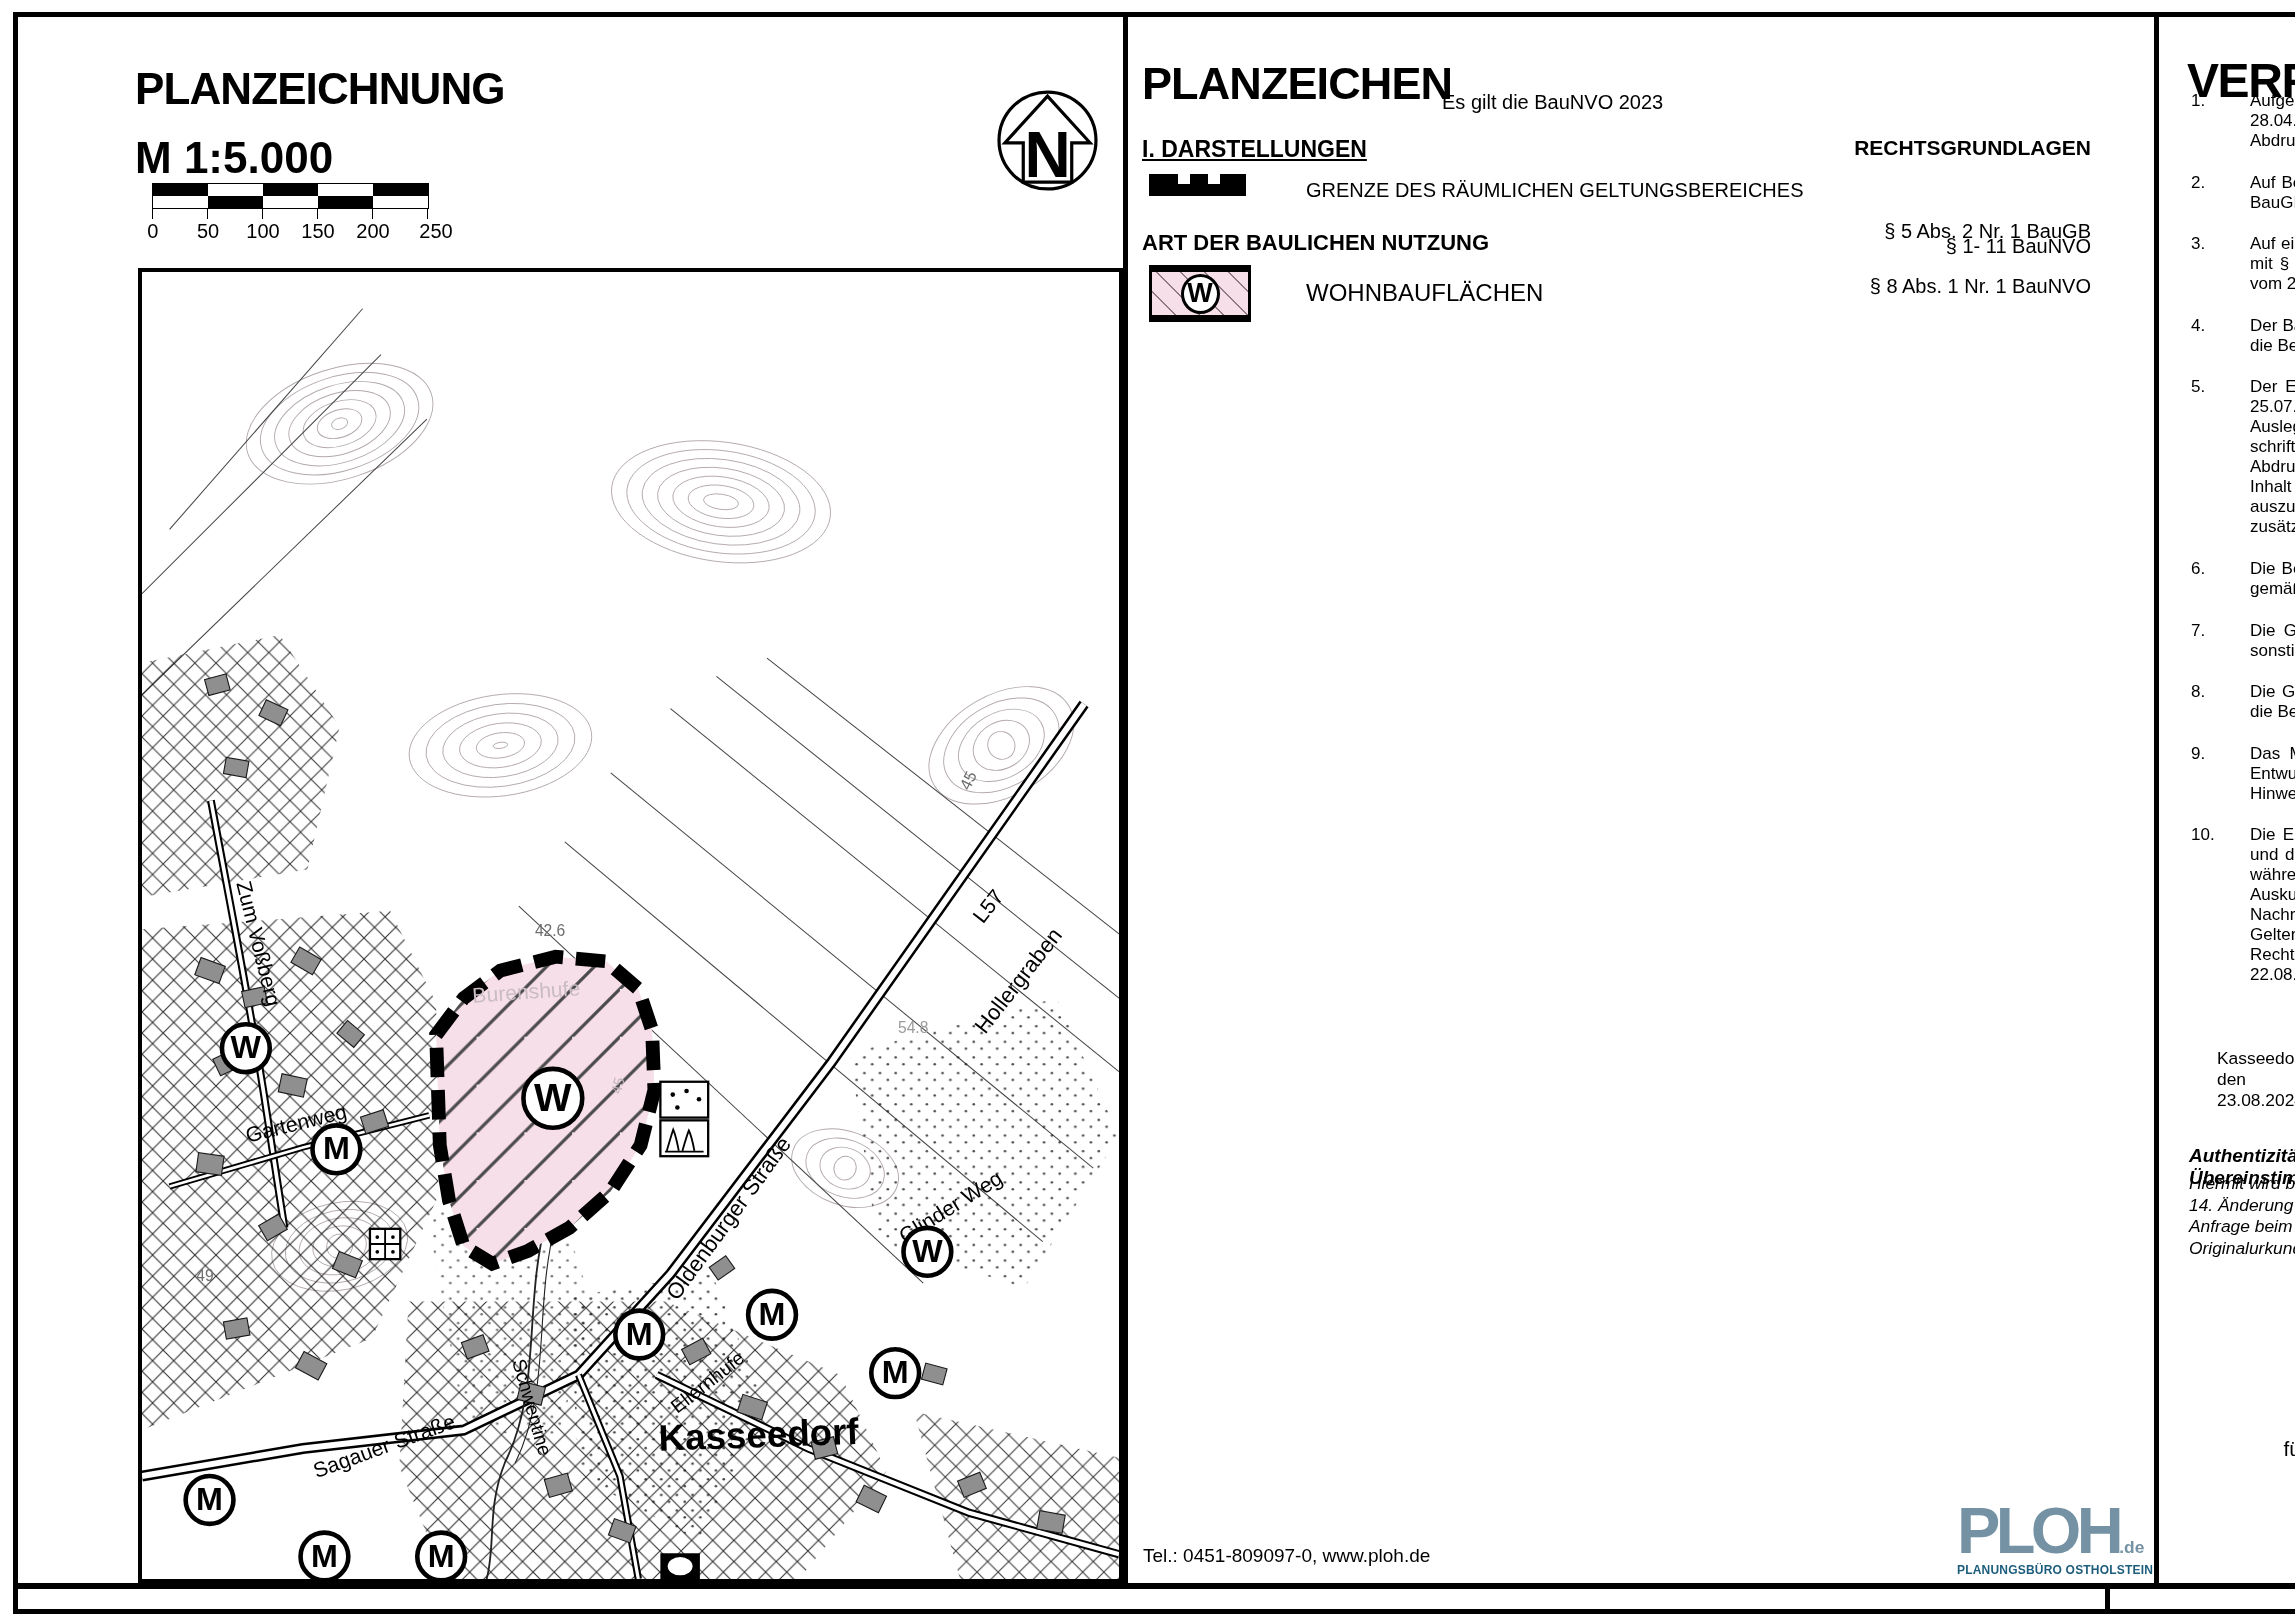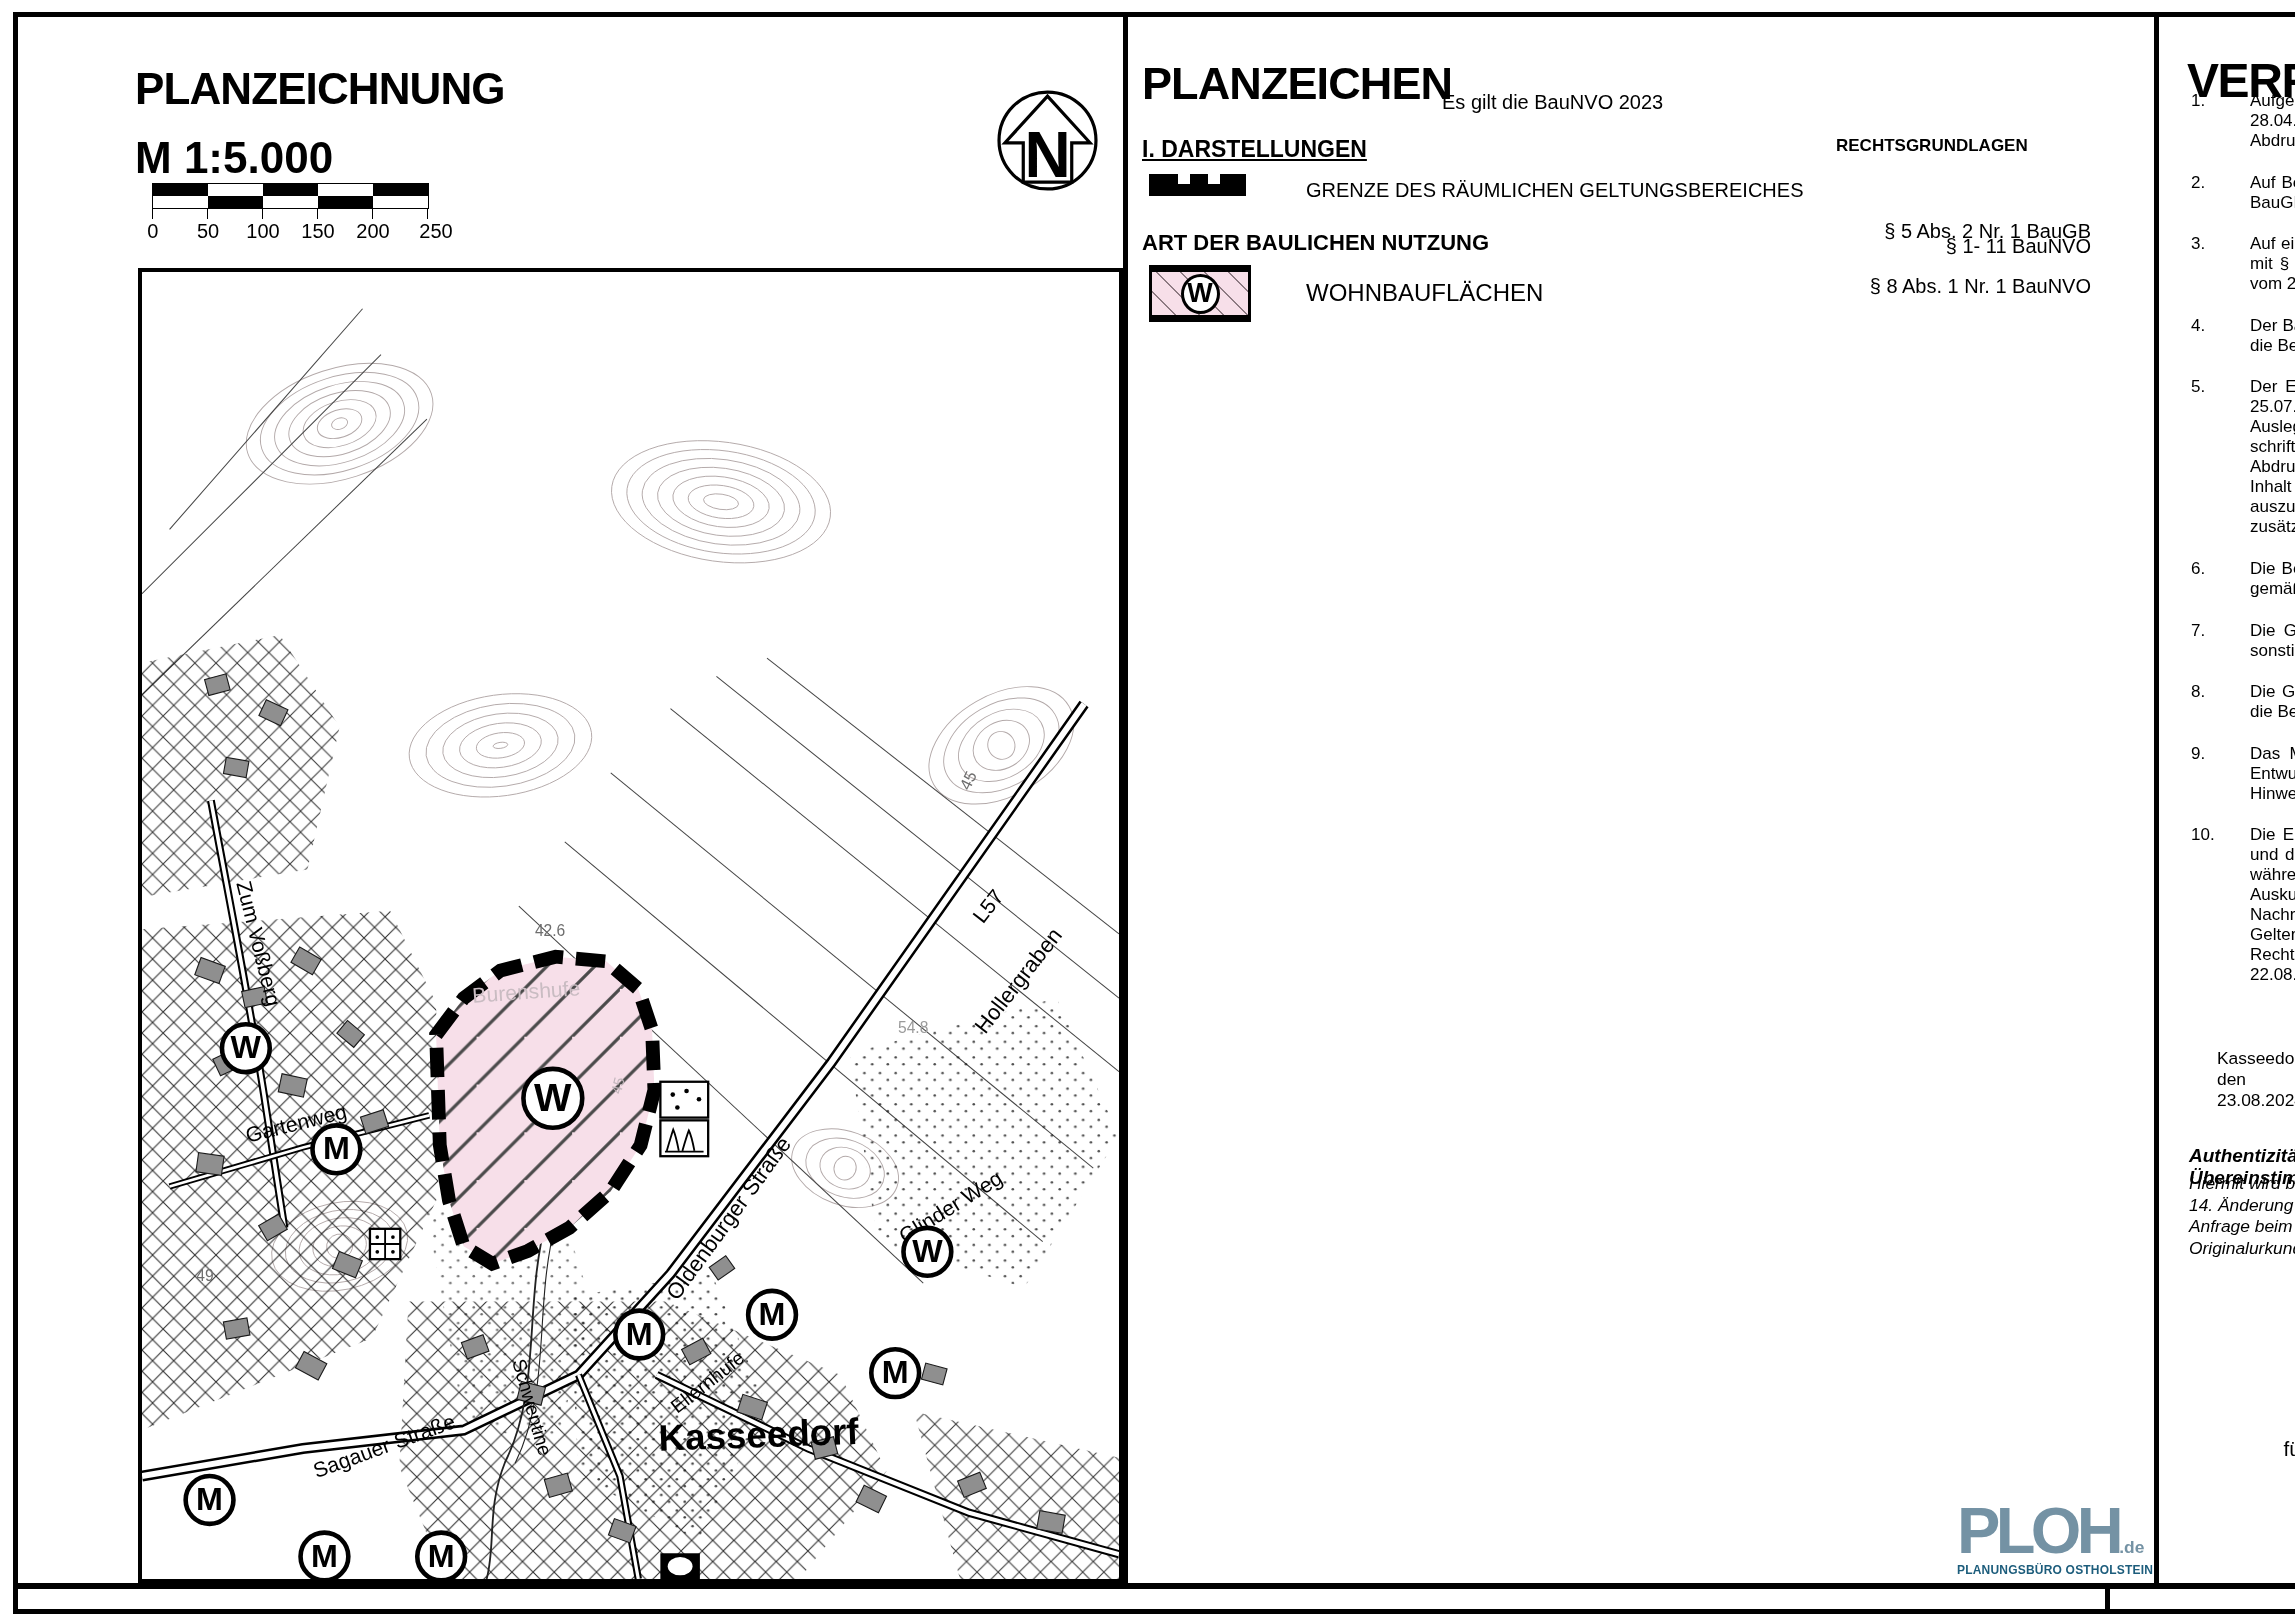--- a/index.html
+++ b/index.html
@@ -25,21 +25,21 @@
   .num { top:37px; font-size:20px; transform:translateX(-50%); }
   #north { left:994px; top:87px; width:107px; height:107px; }
   #map-frame { left:138px; top:268px; width:985px; height:1315px; border:4.6px solid #000; overflow:hidden; background:#fff; }
   #map-svg { width:100%; height:100%; display:block; }
   #map-svg text { font-family:"Liberation Sans","DejaVu Sans",sans-serif; }
 
   
   #pz-title { left:1142px; top:58px; font-size:45px; font-weight:bold; letter-spacing:-0.9px; }
   #pz-sub { left:1442px; top:91px; font-size:20px; }
   #pz-darstellungen { left:1142px; top:136px; font-size:23px; font-weight:bold; text-decoration:underline; }
-  #pz-rechts { left:1836px; top:136px; width:255px; font-size:17px; font-weight:bold; }
+  #pz-rechts { left:1836px; top:136px; width:255px; text-align:right; font-size:21px; font-weight:bold; }
   #sym-grenze { left:1149px; top:174px; width:97px; height:22px; background:#000; }
   .notch { top:0; width:12px; height:10px; background:#fff; }
   #lbl-grenze { left:1306px; top:179px; font-size:20px; }
   .legal { width:255px; text-align:right; font-size:20px; left:1836px; }
   #legal-1 { top:220px; }
   #legal-2 { top:235px; }
   #pz-art { left:1142px; top:230px; font-size:22px; font-weight:bold; }
   #sym-w { left:1149px; top:265px; width:102px; height:57px; background:#f7dfe9;
            background-image:repeating-linear-gradient(45deg, transparent 0 15.6px, #8d7a82 15.6px 17px);
            border:3.2px solid #000; border-top-width:7.3px; border-bottom-width:7.3px;
@@ -342,20 +342,21 @@
 <div class="abs legal" id="legal-2">§ 1- 11 BauNVO</div>
 
 <div class="abs" id="pz-art">ART DER BAULICHEN NUTZUNG</div>
 <div class="abs" id="sym-w">
   <div id="sym-w-ellipse">W</div>
 </div>
 <div class="abs" id="lbl-wohn">WOHNBAUFLÄCHEN</div>
 <div class="abs legal" id="legal-3">§ 8 Abs. 1 Nr. 1 BauNVO</div>
 
 <div class="abs" id="attribution">
+  <div>Tel.: 0451-809097-0, www.ploh.de</div>
 </div>
 
 <div class="abs" id="logo">
   <div><span id="logo-word">PLOH</span><span id="logo-tld">.de</span></div>
   <div id="logo-sub">PLANUNGSBÜRO OSTHOLSTEIN</div>
 </div>
 
 <div class="abs" id="vv-title">VERFAHRENSVERMERKE</div>
 <div class="abs" id="vv-list">
     <div class="pv-item">

